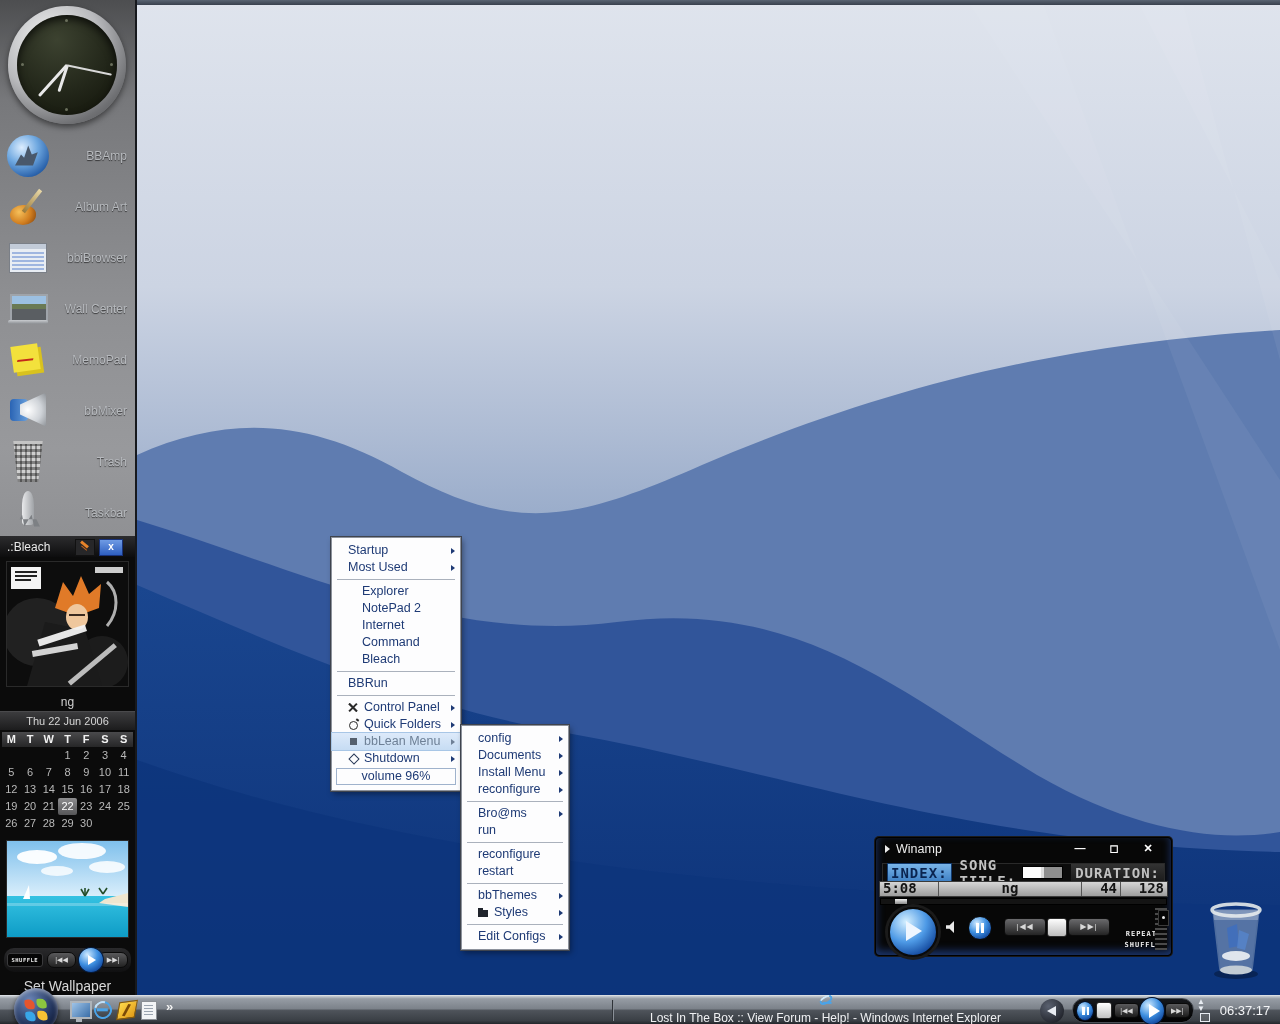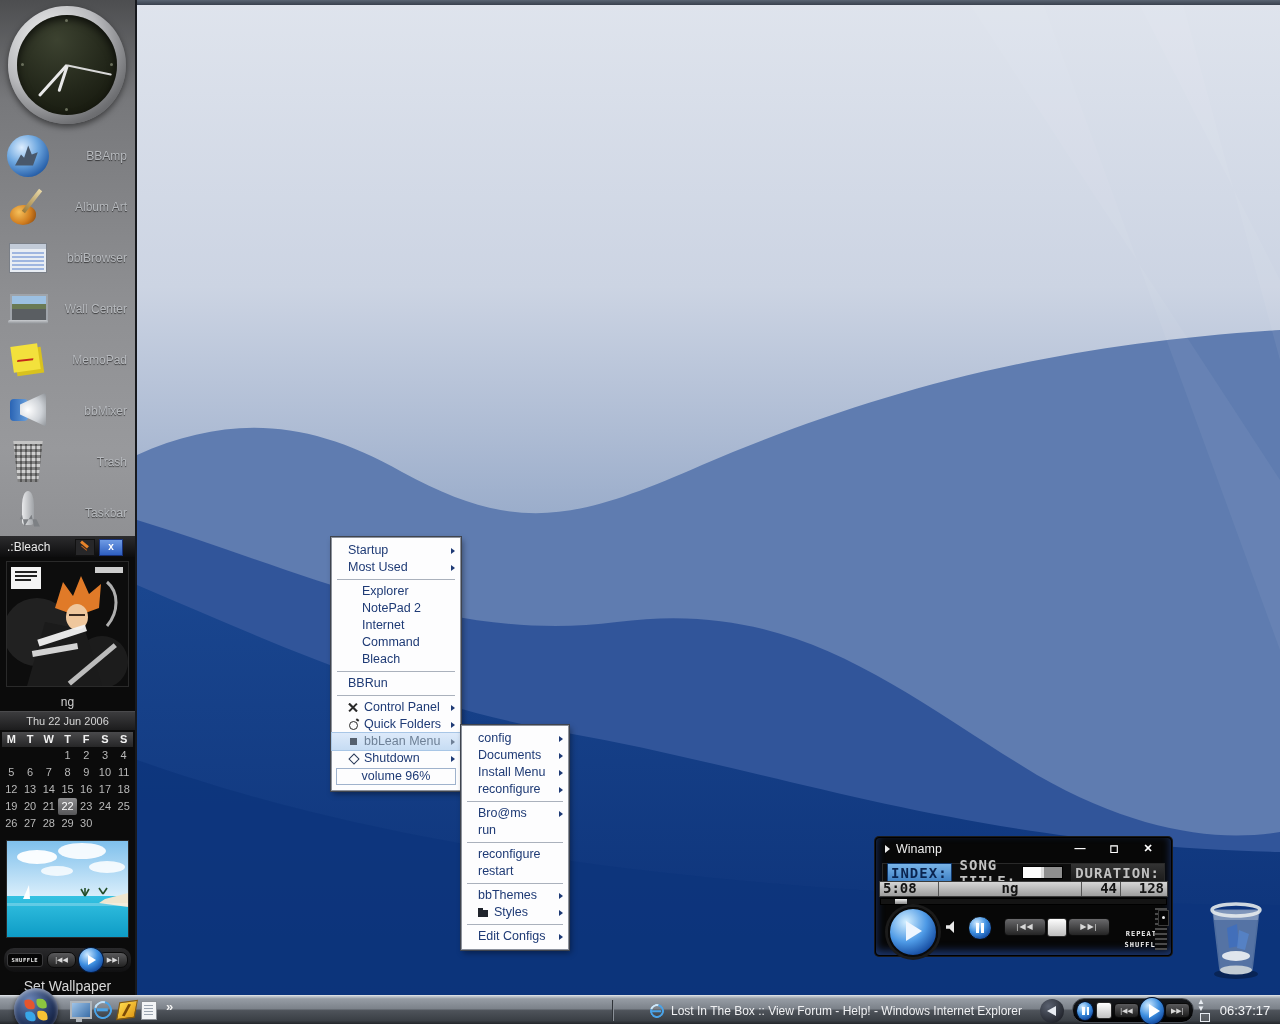--- a/index.html
+++ b/index.html
@@ -220,21 +220,21 @@
   [data-name="ie-icon"]::after{content:"";position:absolute;left:1px;top:5px;width:11px;height:3px;background:#4aa3e8;transform:rotate(30deg);}
   [data-name="lightning-icon"]{left:118px;width:16px;height:16px;background:linear-gradient(135deg,#ffd94a,#e09a18);
     transform:skewX(-18deg) rotate(-8deg);border:1px solid #8a5c08;}
   [data-name="lightning-icon"]::after{content:"";position:absolute;left:6px;top:2px;width:3px;height:12px;background:#7a4a08;transform:rotate(20deg);}
   [data-name="notepad-icon"]{left:141px;width:14px;height:17px;background:#f2f4f6;border:1px solid #8a8f95;}
   [data-name="notepad-icon"]::after{content:"";position:absolute;left:2px;top:3px;width:9px;height:10px;
     background:repeating-linear-gradient(180deg,#9aa4b0 0 1px,transparent 1px 3px);}
   #ql-chevron{position:absolute;left:166px;top:3px;color:#f2f2f2;font-size:13px;font-weight:bold;cursor:pointer;}
   .task{position:absolute;top:0;height:29px;display:flex;align-items:center;gap:7px;color:#f0f1f3;
     font-size:12px;cursor:pointer;white-space:nowrap;}
-  #task1{left:262px;} #task2{left:650px;}
+  #task1{left:262px;} #task2{left:650px;flex-direction:column;}
   #task-divider{position:absolute;left:612px;top:4px;height:21px;width:1px;background:#2f3338;box-shadow:1px 0 0 #8a9098;}
   [data-name="folder-yellow-icon"]{position:relative;width:16px;height:12px;background:linear-gradient(180deg,#f8d878,#d8a83a);
     border-radius:1px;border:1px solid #9a7a24;}
   [data-name="folder-yellow-icon"]::before{content:"";position:absolute;left:0;top:-3px;width:7px;height:3px;
     background:#e8c058;border-radius:2px 2px 0 0;}
   [data-name="ie-small-icon"]{position:relative;width:14px;height:14px;border-radius:50%;border:2px solid #4aa3e8;
     border-top-color:#cfe8fa;transform:rotate(-30deg);box-sizing:border-box;}
   [data-name="ie-small-icon"]::after{content:"";position:absolute;left:0;top:4px;width:9px;height:2px;background:#4aa3e8;transform:rotate(30deg);}
   #tray-back{position:absolute;left:1040px;top:3px;width:24px;height:24px;border-radius:50%;
     background:radial-gradient(circle at 35% 30%,#5a6170,#23262e 75%);cursor:pointer;}

